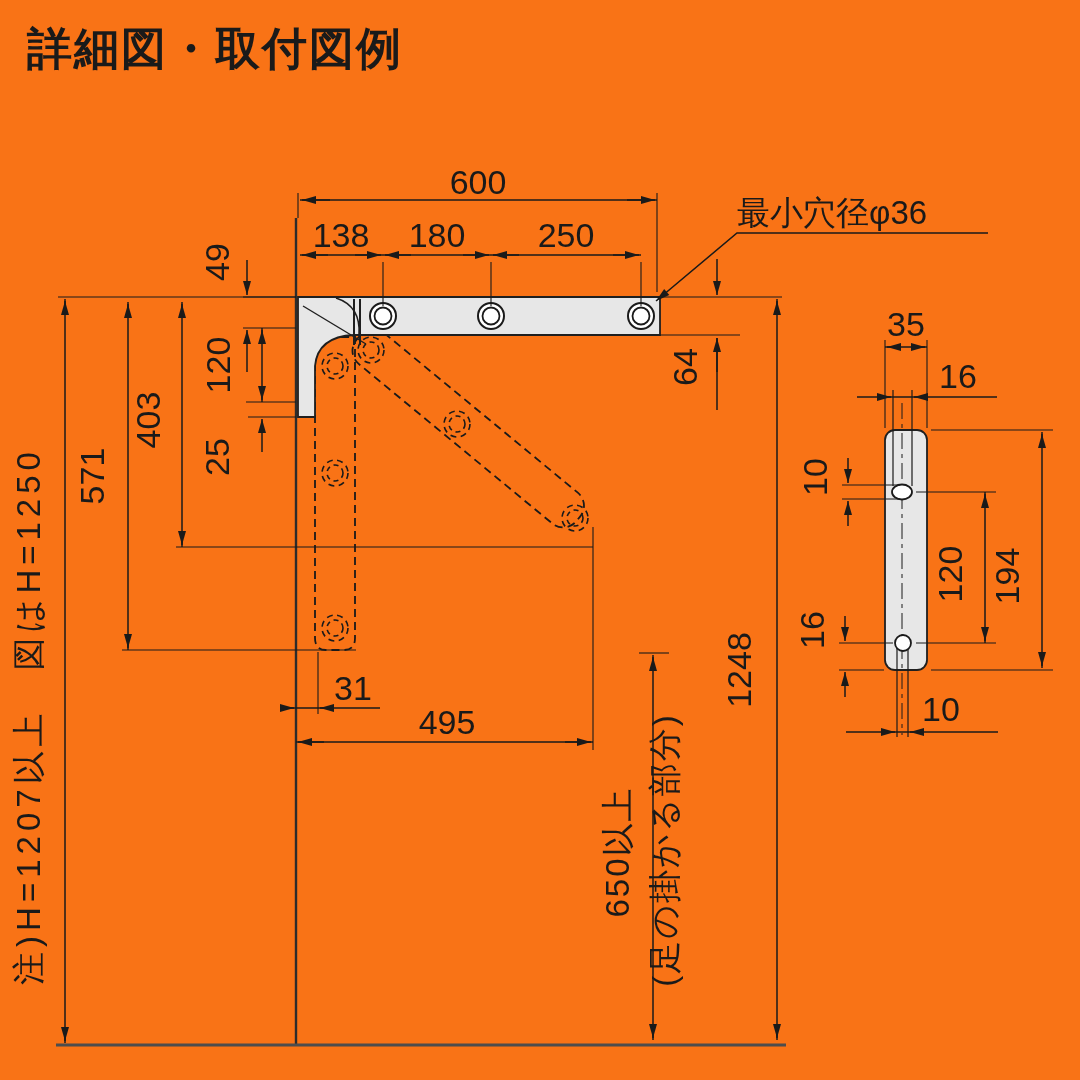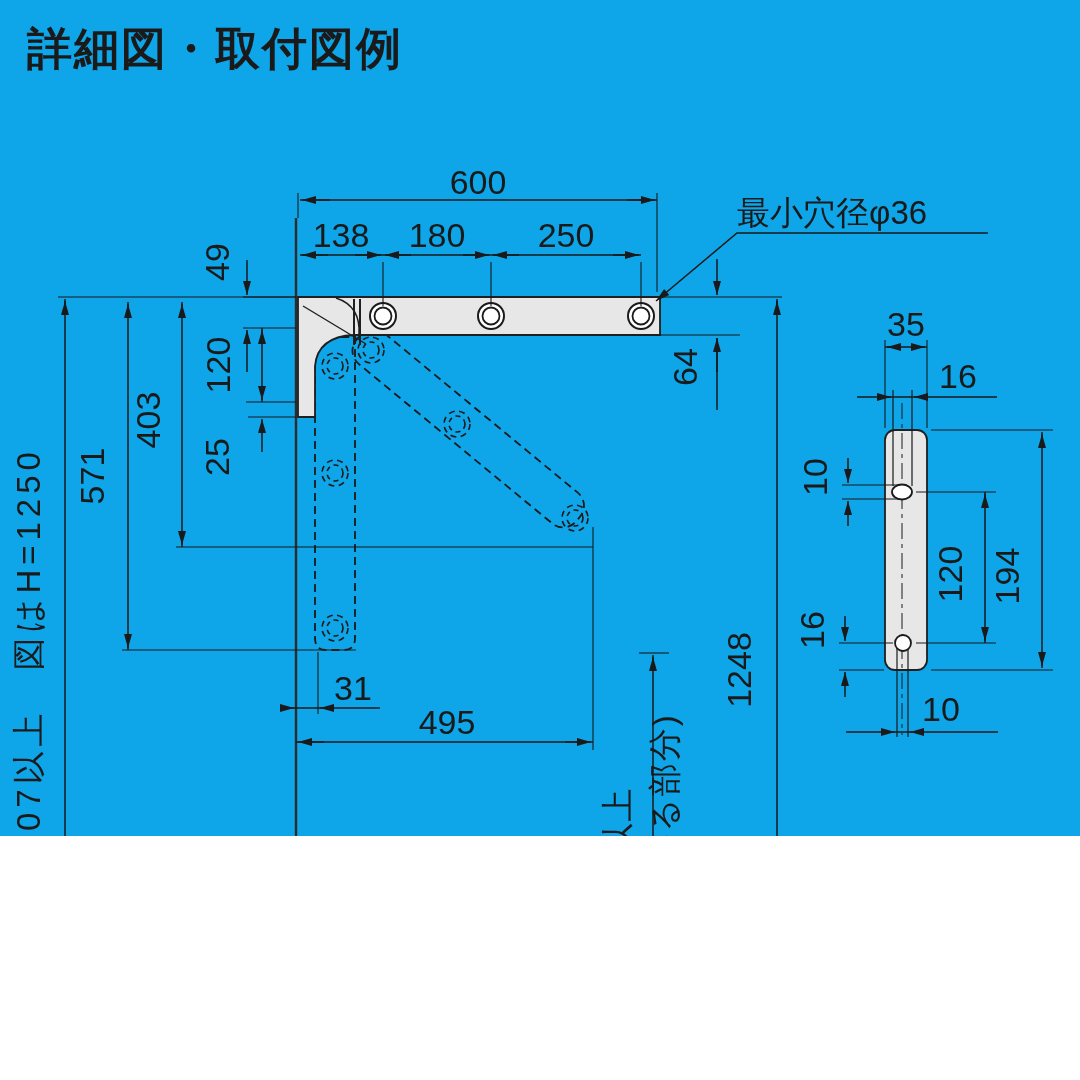--- a/index.html
+++ b/index.html
@@ -1,16 +1,16 @@
 <!DOCTYPE html>
 <html><head>
 <meta charset="utf-8">
 <style>
   html,body{margin:0;padding:0;background:#ffffff;}
-  .stage{position:relative;width:1080px;height:836px;background:#0ea5e9;overflow:hidden;
+  .stage{position:relative;width:1080px;height:1080px;background:#f97316;overflow:hidden;
          font-family:"Liberation Sans","DejaVu Sans",sans-serif;}
   svg{position:absolute;left:0;top:0;}
   svg text{fill:#1a1a1a;font-family:"Liberation Sans","DejaVu Sans",sans-serif;}
   .ttl{font-size:45px;font-weight:bold;letter-spacing:2px;}
   .dim{font-size:34px;}
   .dimS{font-size:33px;}
   .note{font-size:33px;letter-spacing:5px;}
   .jp{font-size:33px;letter-spacing:2px;}
 </style>
 </head>

